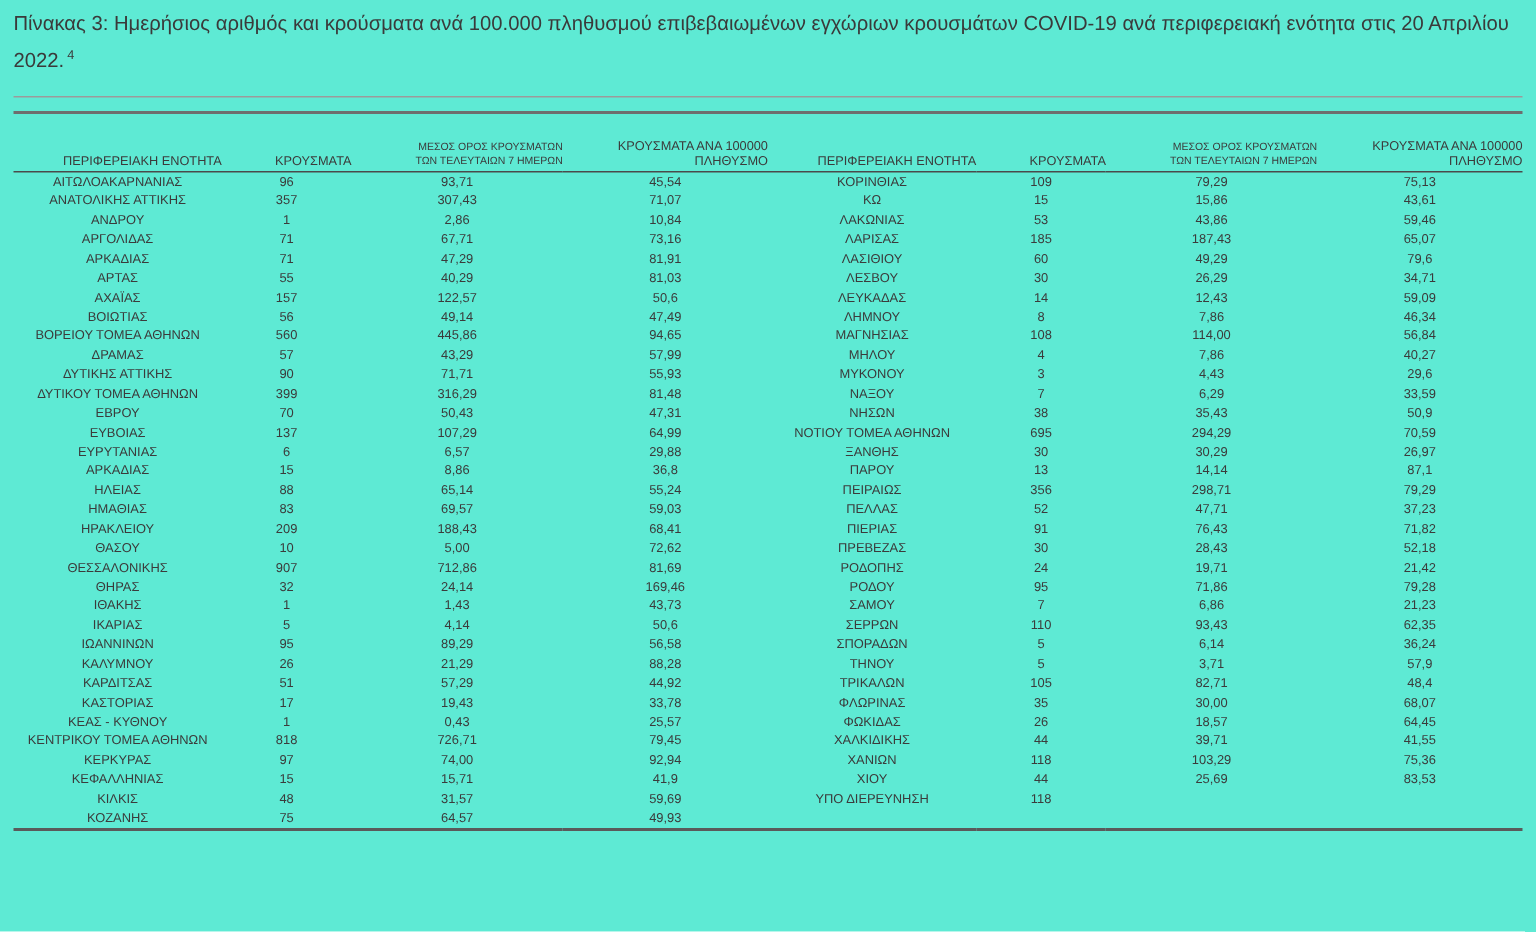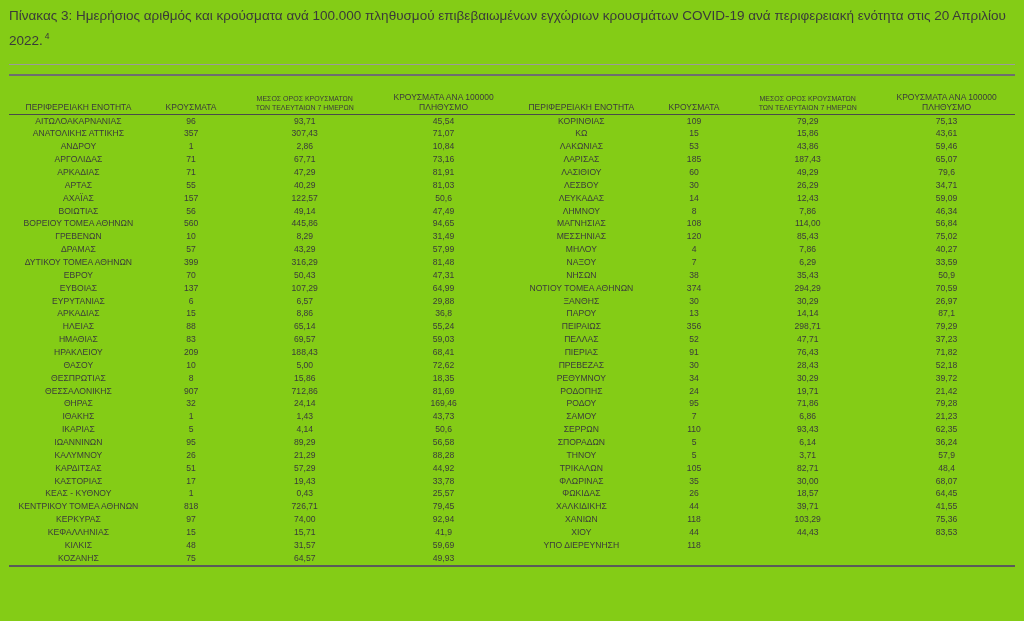--- a/index.html
+++ b/index.html
@@ -1,20 +1,20 @@
 <!DOCTYPE html>
 <html><head>
 <meta charset="utf-8">
 <style>
   html, body { margin: 0; padding: 0; background: #ffffff; }
   .page {
     position: relative;
     width: 1024px;
     height: 621px;
-    background: #84cc16;
+    background: #5eead4;
     font-family: "Liberation Sans", sans-serif;
     color: #3b3b3b;
     box-sizing: border-box;
     padding: 6px 9px 0 9px;
     overflow: hidden;
   }
   .caption {
     font-size: 13.5px;
     line-height: 20px;
     color: #3a3a3a;
@@ -37,21 +37,21 @@
   }
   table.covid {
     width: 100%;
     border-collapse: collapse;
     table-layout: fixed;
     border-bottom: 2px solid #5a5a5a;
   }
   table.covid th {
     font-weight: normal;
     vertical-align: bottom;
-    text-align: center;
+    text-align: right;
     padding: 16px 0 2px 0;
     border-bottom: 1.5px solid #4a4a4a;
     color: #3b3b3b;
   }
   .hdr-lg { font-size: 8.5px; line-height: 10px; }
   .hdr-sm { font-size: 7px;  line-height: 9px; }
   .hdr-md { font-size: 8.5px; line-height: 10px; }
   table.covid td {
     font-size: 8.6px;
     height: 12.86px;
@@ -208,40 +208,40 @@
           <td>ΒΟΡΕΙΟΥ ΤΟΜΕΑ ΑΘΗΝΩΝ</td>
           <td>560</td>
           <td>445,86</td>
           <td>94,65</td>
           <td>ΜΑΓΝΗΣΙΑΣ</td>
           <td>108</td>
           <td>114,00</td>
           <td>56,84</td>
         </tr>
         <tr>
-          <td>ΓΡΕΒΕΝΩΝ</td>
-          <td>10</td>
-          <td>8,29</td>
-          <td>31,49</td>
-          <td>ΜΕΣΣΗΝΙΑΣ</td>
-          <td>120</td>
-          <td>85,43</td>
-          <td>75,02</td>
-        </tr>
-        <tr>
           <td>ΔΡΑΜΑΣ</td>
           <td>57</td>
           <td>43,29</td>
           <td>57,99</td>
           <td>ΜΗΛΟΥ</td>
           <td>4</td>
           <td>7,86</td>
           <td>40,27</td>
         </tr>
         <tr>
+          <td>ΔΥΤΙΚΗΣ ΑΤΤΙΚΗΣ</td>
+          <td>90</td>
+          <td>71,71</td>
+          <td>55,93</td>
+          <td>ΜΥΚΟΝΟΥ</td>
+          <td>3</td>
+          <td>4,43</td>
+          <td>29,6</td>
+        </tr>
+        <tr>
           <td>ΔΥΤΙΚΟΥ ΤΟΜΕΑ ΑΘΗΝΩΝ</td>
           <td>399</td>
           <td>316,29</td>
           <td>81,48</td>
           <td>ΝΑΞΟΥ</td>
           <td>7</td>
           <td>6,29</td>
           <td>33,59</td>
         </tr>
         <tr>
@@ -253,21 +253,21 @@
           <td>38</td>
           <td>35,43</td>
           <td>50,9</td>
         </tr>
         <tr>
           <td>ΕΥΒΟΙΑΣ</td>
           <td>137</td>
           <td>107,29</td>
           <td>64,99</td>
           <td>ΝΟΤΙΟΥ ΤΟΜΕΑ ΑΘΗΝΩΝ</td>
-          <td>374</td>
+          <td>695</td>
           <td>294,29</td>
           <td>70,59</td>
         </tr>
         <tr>
           <td>ΕΥΡΥΤΑΝΙΑΣ</td>
           <td>6</td>
           <td>6,57</td>
           <td>29,88</td>
           <td>ΞΑΝΘΗΣ</td>
           <td>30</td>
@@ -318,30 +318,20 @@
           <td>ΘΑΣΟΥ</td>
           <td>10</td>
           <td>5,00</td>
           <td>72,62</td>
           <td>ΠΡΕΒΕΖΑΣ</td>
           <td>30</td>
           <td>28,43</td>
           <td>52,18</td>
         </tr>
         <tr>
-          <td>ΘΕΣΠΡΩΤΙΑΣ</td>
-          <td>8</td>
-          <td>15,86</td>
-          <td>18,35</td>
-          <td>ΡΕΘΥΜΝΟΥ</td>
-          <td>34</td>
-          <td>30,29</td>
-          <td>39,72</td>
-        </tr>
-        <tr>
           <td>ΘΕΣΣΑΛΟΝΙΚΗΣ</td>
           <td>907</td>
           <td>712,86</td>
           <td>81,69</td>
           <td>ΡΟΔΟΠΗΣ</td>
           <td>24</td>
           <td>19,71</td>
           <td>21,42</td>
         </tr>
         <tr>
@@ -444,21 +434,21 @@
           <td>103,29</td>
           <td>75,36</td>
         </tr>
         <tr>
           <td>ΚΕΦΑΛΛΗΝΙΑΣ</td>
           <td>15</td>
           <td>15,71</td>
           <td>41,9</td>
           <td>ΧΙΟΥ</td>
           <td>44</td>
-          <td>44,43</td>
+          <td>25,69</td>
           <td>83,53</td>
         </tr>
         <tr>
           <td>ΚΙΛΚΙΣ</td>
           <td>48</td>
           <td>31,57</td>
           <td>59,69</td>
           <td>ΥΠΟ ΔΙΕΡΕΥΝΗΣΗ</td>
           <td>118</td>
           <td></td>

